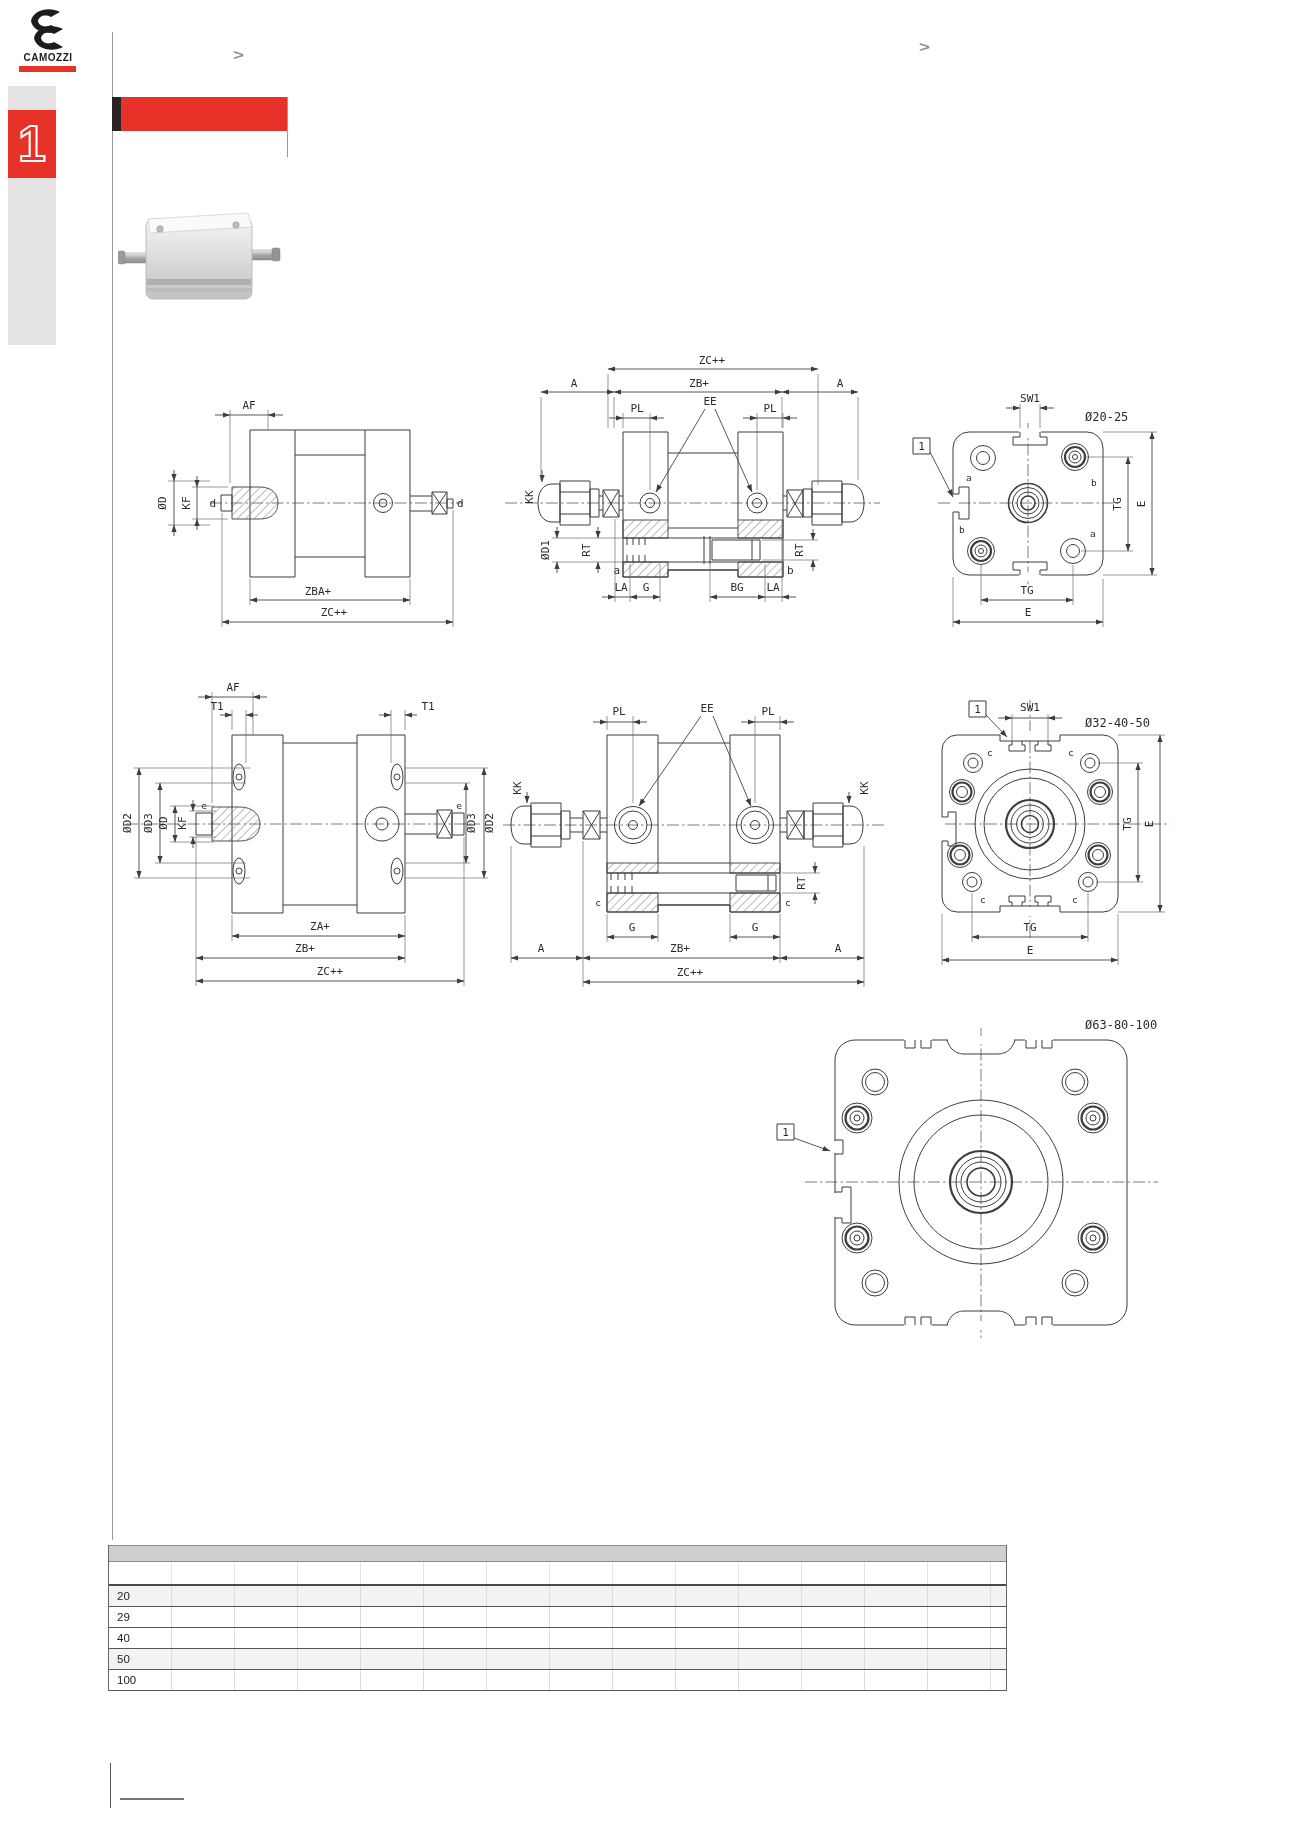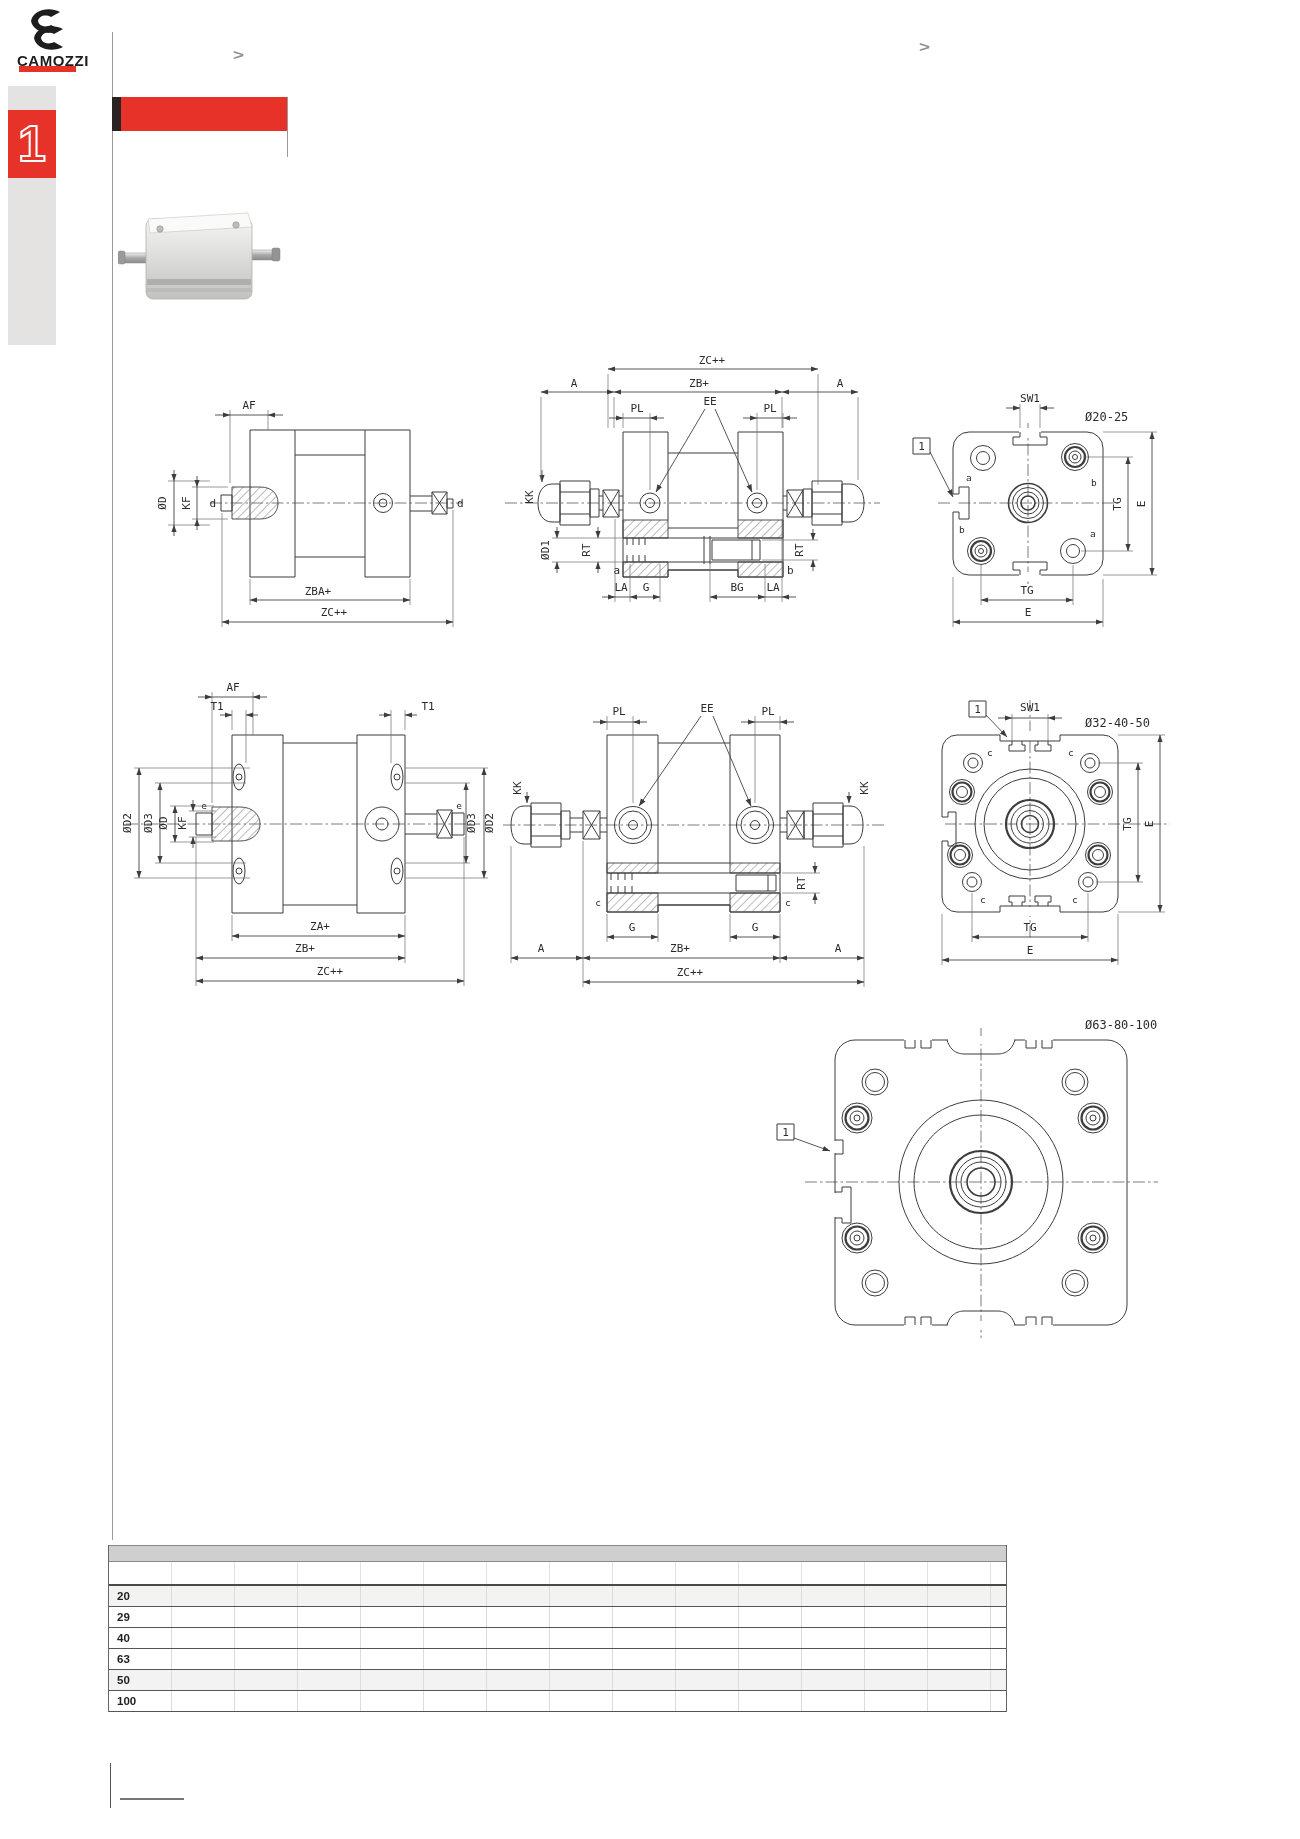--- a/index.html
+++ b/index.html
@@ -9,21 +9,21 @@
   
   .vrule{position:absolute;left:112px;top:32px;width:1px;height:1508px;background:#9a9a9a;}
   .vrule2{position:absolute;left:110px;top:1763px;width:1px;height:45px;background:#555;}
   .hrule-foot{position:absolute;left:120px;top:1798px;width:64px;height:2px;background:#777;}
   .chev{position:absolute;color:#8f8f8f;font-size:15px;font-weight:bold;transform:scaleX(1.25);}
   .redbar{position:absolute;left:121px;top:97px;width:166px;height:34px;background:#e63228;}
   .redbar-edge{position:absolute;left:112px;top:97px;width:9px;height:34px;background:#2b2321;}
   .redbar-end{position:absolute;left:287px;top:97px;width:1px;height:60px;background:#9a9a9a;}
   .logo{position:absolute;left:16px;top:8px;width:70px;height:66px;}
   .logo .word{position:absolute;left:1px;top:44px;width:62px;text-align:center;
-        font-size:15px;font-weight:bold;letter-spacing:.5px;color:#1d1d1d;}
+        font-size:10px;font-weight:bold;letter-spacing:.5px;color:#1d1d1d;}
   .logo .bar{position:absolute;left:3px;top:58px;width:57px;height:6px;background:#e63228;}
   .sidebar{position:absolute;left:8px;top:86px;width:48px;height:259px;background:#e4e3e1;}
   .sidetab{position:absolute;left:8px;top:110px;width:48px;height:68px;background:#e63228;
         display:flex;align-items:center;justify-content:center;}
   .sidetab span{font-size:50px;font-weight:bold;color:#e63228;
         -webkit-text-stroke:2px #ffffff;line-height:1;}
   
   svg.tech{position:absolute;overflow:visible;}
   svg.tech line, svg.tech path, svg.tech rect, svg.tech circle, svg.tech ellipse, svg.tech polyline{
         stroke:#3d3d3d;fill:none;stroke-width:1;vector-effect:non-scaling-stroke;}
@@ -36,21 +36,21 @@
   svg.tech .thk{stroke-width:2.2;}
   svg.tech .thk2{stroke-width:1.6;}
   svg.tech .wht{fill:#ffffff;stroke:none;}
   svg.tech .hat{fill:url(#hatch);stroke:#3d3d3d;stroke-width:.9;}
   
   .dimtable{position:absolute;left:108px;top:1545px;width:897px;border-left:1px solid #666;border-right:1px solid #666;}
   .t-band{height:15px;background:#d0cfce;border-top:1px solid #8a8a8a;border-bottom:1px solid #8a8a8a;}
   .t-sub{height:22px;background:#ffffff;border-bottom:2px solid #4a4a4a;
         background-image:repeating-linear-gradient(to right,transparent 0,transparent 62px,#e3e3e3 62px,#e3e3e3 63px);}
   .t-row{height:21px;border-bottom:1px solid #555;box-sizing:border-box;
-        font-size:11.5px;font-weight:bold;color:#222;line-height:20px;padding-left:8px;
+        font-size:11.5px;font-weight:normal;color:#222;line-height:20px;padding-left:8px;
         background-image:repeating-linear-gradient(to right,transparent 0,transparent 62px,#dcdcdc 62px,#dcdcdc 63px);}
   .t-row.alt{background-color:#f3f3f2;}
 </style>
 </head>
 <body>
 
 <div class="page">
 
   <svg width="0" height="0" style="position:absolute">
     <defs>
@@ -699,21 +699,20 @@
     <line class="dim" x1="794" y1="1138" x2="830" y2="1151" marker-end="url(#arr)"></line>
     <text class="ttl" x="1085" y="1029">Ø63-80-100</text>
   </svg>
 
   <div class="dimtable">
     <div class="t-band"></div>
     <div class="t-sub"></div>
     <div class="t-row alt"><span>20</span></div>
     <div class="t-row"><span>29</span></div>
     <div class="t-row"><span>40</span></div>
-    <div class="t-row"><span>63</span></div>
     <div class="t-row alt"><span>50</span></div>
     <div class="t-row"><span>100</span></div>
   </div>
 
   <div class="vrule2"></div>
   <div class="hrule-foot"></div>
 
 </div>
 
 </body></html>

